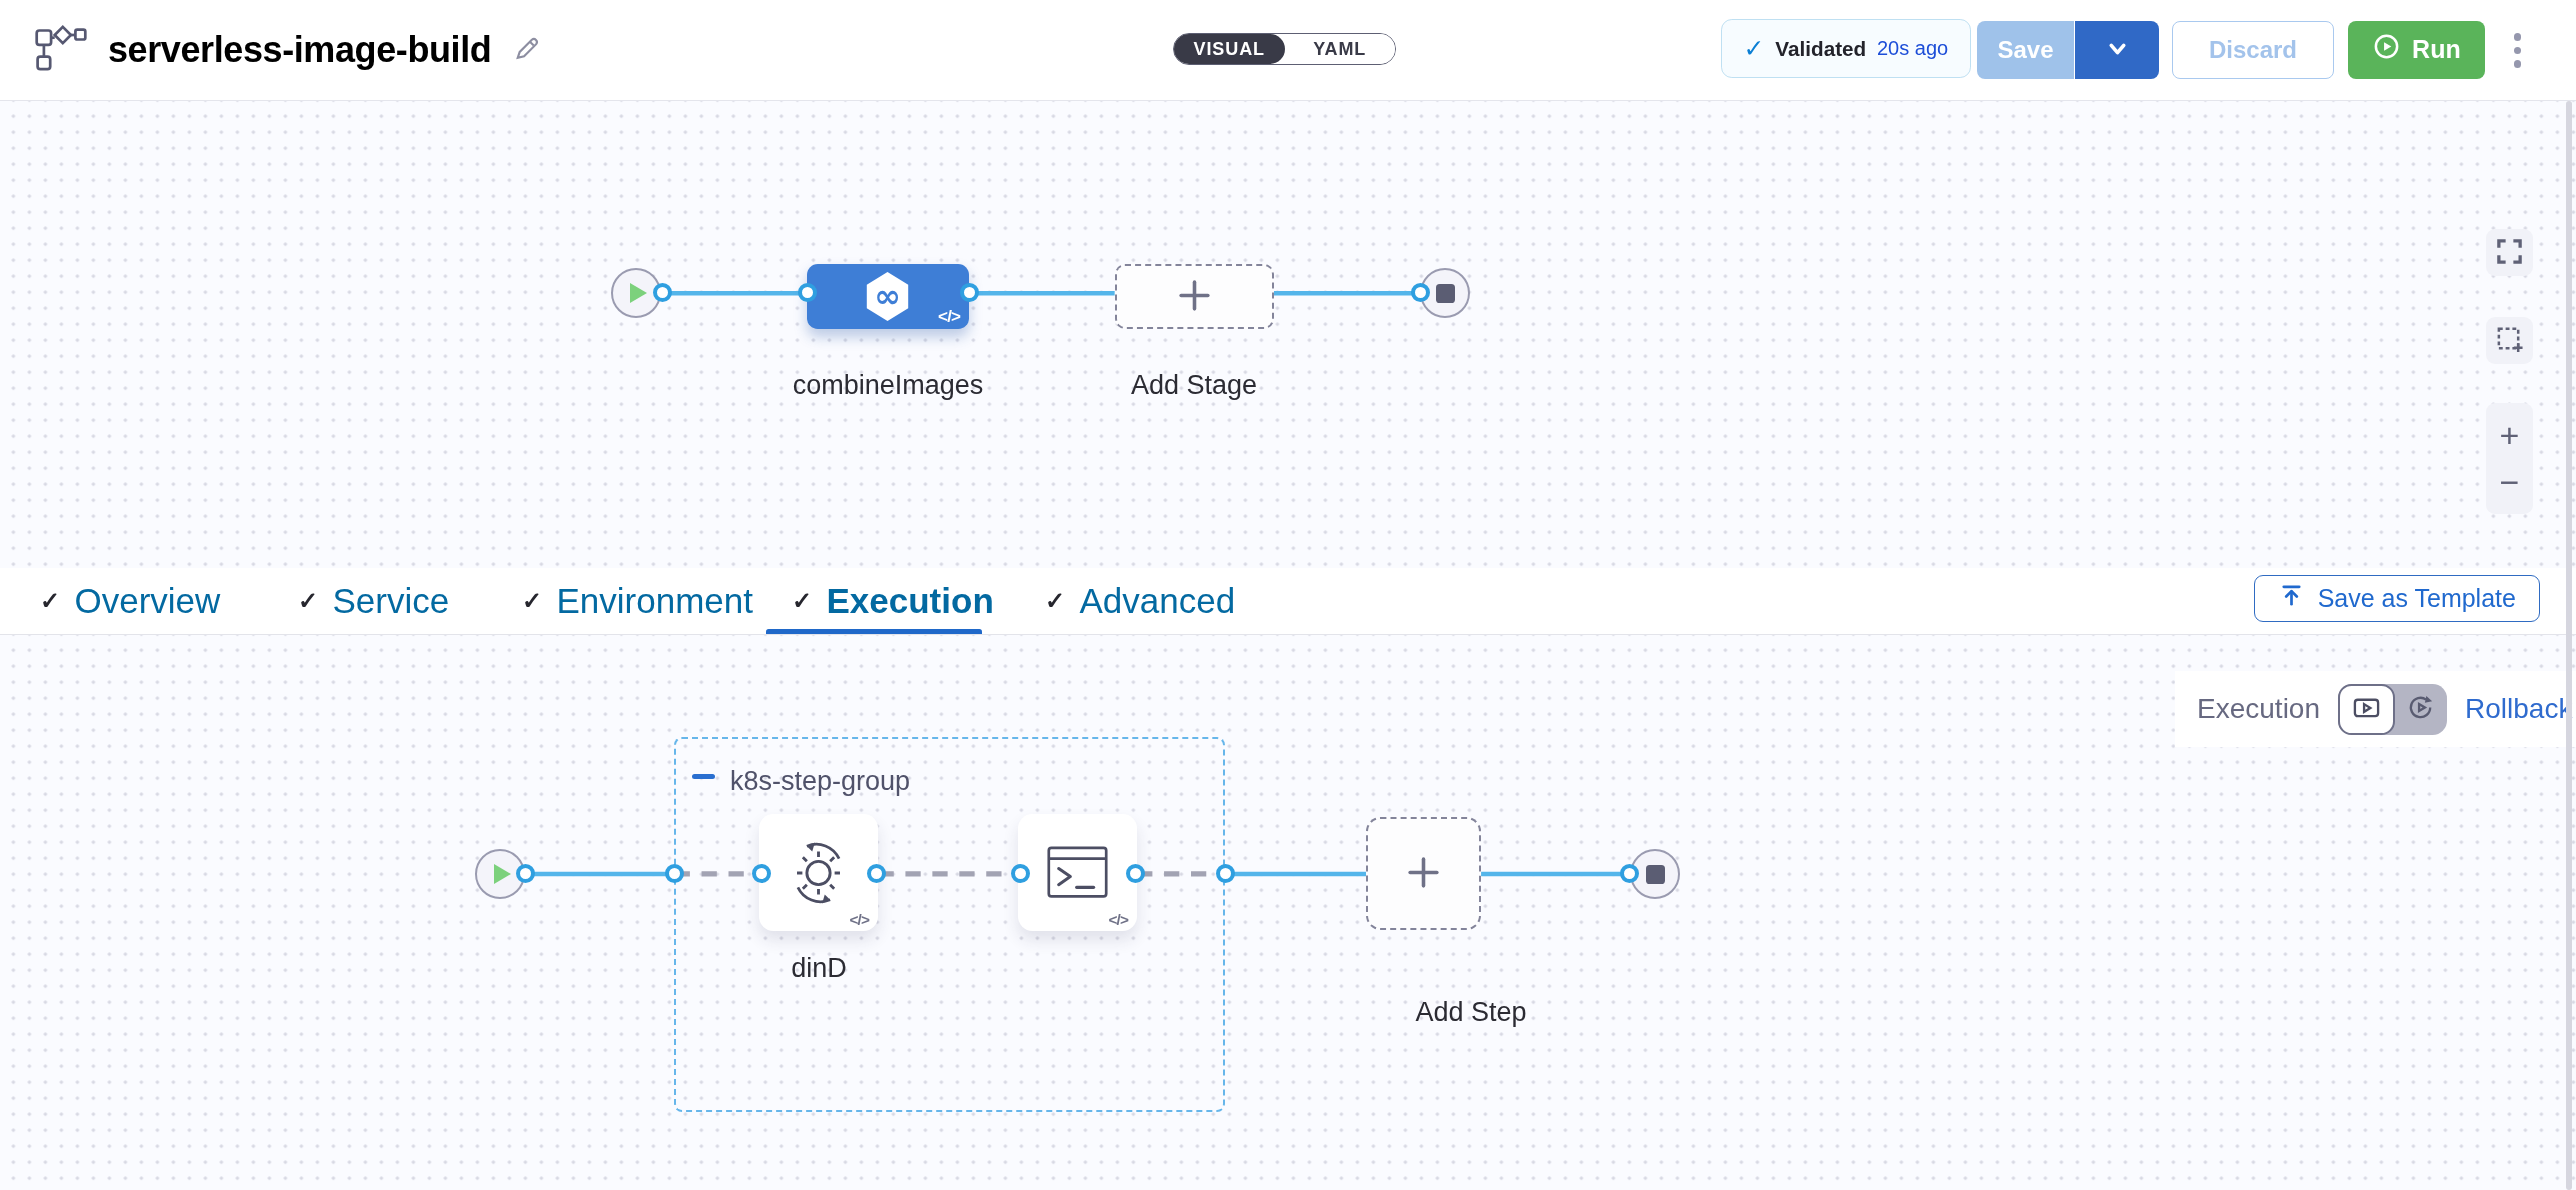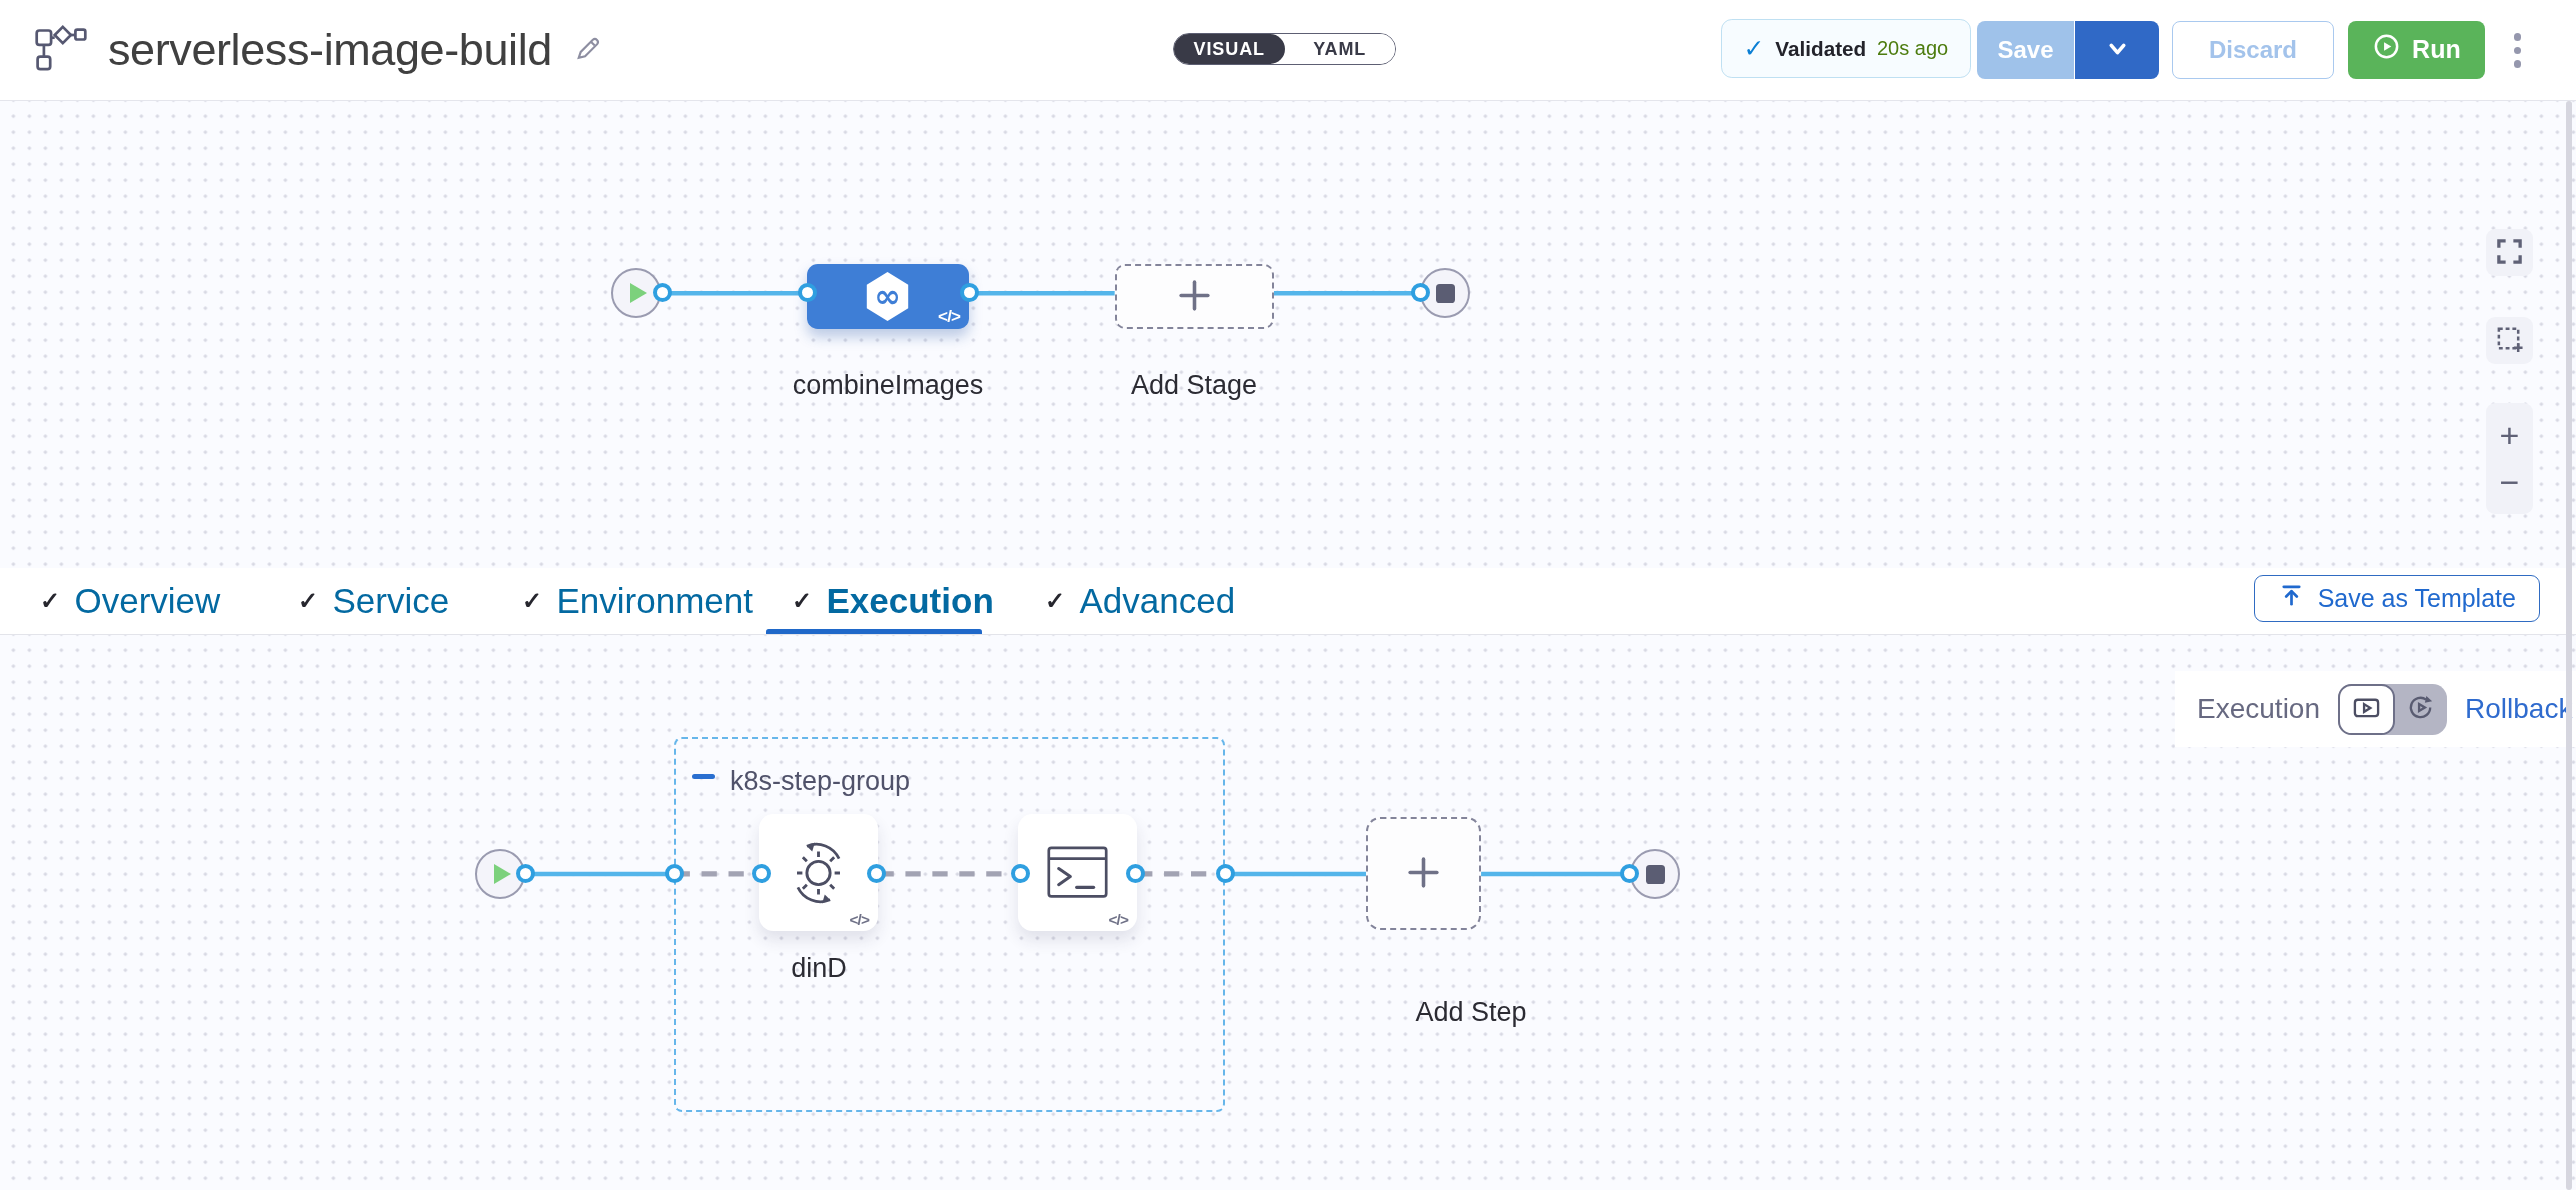--- a/index.html
+++ b/index.html
@@ -3,32 +3,32 @@
 <meta charset="utf-8">
 <style>
   * { margin:0; padding:0; box-sizing:border-box; }
   html,body { width:2576px; height:1190px; }
   body { font-family:"Liberation Sans","DejaVu Sans",sans-serif; background:#fff; overflow:hidden; }
   #app { position:relative; width:2576px; height:1190px; background:#fff; }
 
   
   .header { position:absolute; left:0; top:0; width:2576px; height:101px; background:#fff; border-bottom:1.8px solid #e4e5ec; z-index:5; }
   .hdr-left { position:absolute; left:34px; top:0; height:99px; display:flex; align-items:center; gap:20px; }
-  .page-title { font-size:45px; font-weight:400; color:#404040; letter-spacing:-0.4px; }
+  .page-title { font-size:36px; font-weight:700; color:#000000; letter-spacing:-0.4px; }
   .icon-btn { background:none; border:none; cursor:pointer; display:flex; align-items:center; justify-content:center; }
 
   .mode-toggle { position:absolute; left:1173px; top:33px; width:223px; height:32px; border:1.8px solid #5d5f73; border-radius:17px; display:flex; overflow:hidden; background:#fff; }
   .mode-seg { flex:1; display:flex; align-items:center; justify-content:center; font-size:18px; font-weight:700; letter-spacing:0.9px; cursor:pointer; }
   .mode-seg.active { background:#393a47; color:#fff; border-radius:0 16px 16px 0; }
   .mode-seg.inactive { background:#fff; color:#393a47; }
 
   .validated-badge { position:absolute; left:1721px; top:19px; height:59px; display:flex; align-items:center; gap:10.8px; padding:0 21.6px; border:1.8px solid #bfe0f2; border-radius:10.8px; background:#f7fcff; }
   .validated-check { color:#0b7fd4; font-size:25px; font-weight:700; }
   .validated-label { font-size:20.7px; font-weight:700; color:#23232b; }
-  .validated-time { font-size:20px; color:#4d7c0f; }
+  .validated-time { font-size:20px; color:#1d4ed8; }
 
   .save-split { position:absolute; left:1977px; top:20.7px; width:182px; height:58px; border-radius:8px; overflow:hidden; display:flex; cursor:pointer; }
   .save-main { width:98px; background:#9fc2ea; color:#fff; font-size:24px; font-weight:700; display:flex; align-items:center; justify-content:center; border-right:1.8px solid #fff; }
   .save-caret { flex:1; background:#3069c6; display:flex; align-items:center; justify-content:center; }
   .discard-btn { position:absolute; left:2172px; top:20.7px; width:162px; height:58px; background:#fff; border:1.8px solid #a9c9ef; border-radius:8px; color:#a3c3eb; font-size:24px; font-weight:700; display:flex; align-items:center; justify-content:center; cursor:pointer; }
   .run-btn { position:absolute; left:2348px; top:20.7px; width:137px; height:58px; background:#5ab45a; border:none; border-radius:8px; color:#fff; font-size:25px; font-weight:700; display:flex; align-items:center; justify-content:center; gap:10.8px; cursor:pointer; }
   .kebab { position:absolute; left:2506px; top:27px; width:23.4px; height:47px; display:flex; flex-direction:column; align-items:center; justify-content:center; gap:6.3px; cursor:pointer; background:none; border:none; }
   .kebab i { width:7.2px; height:7.2px; border-radius:50%; background:#9597ad; }
 
   

